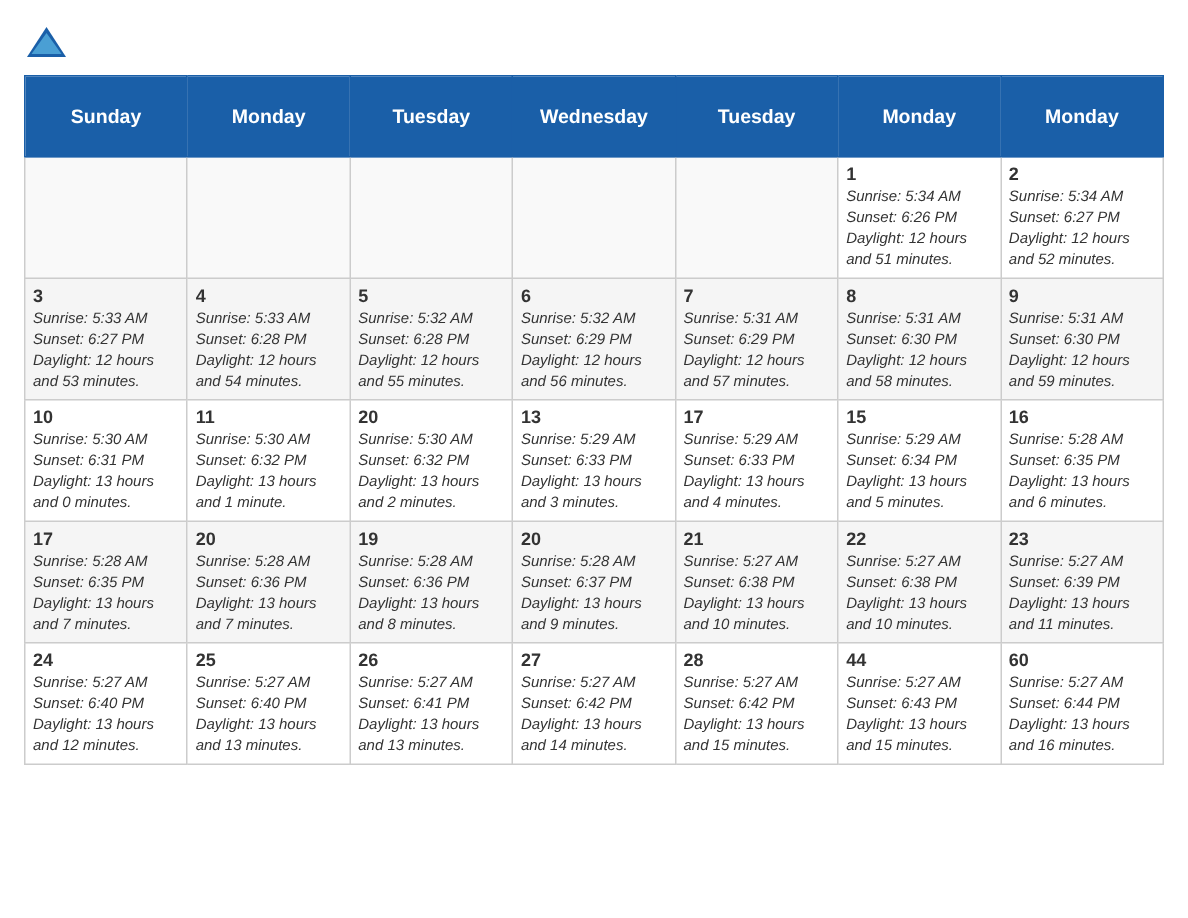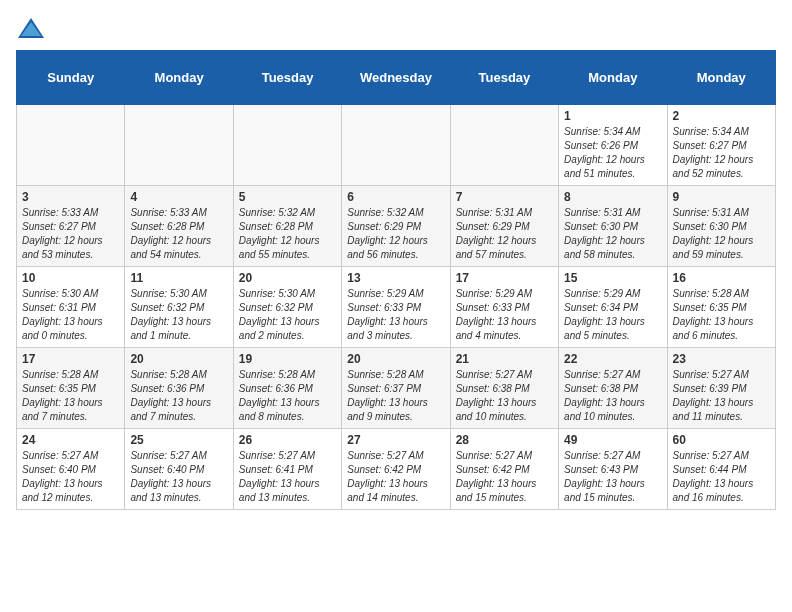--- a/index.html
+++ b/index.html
@@ -300,21 +300,21 @@
 Sunset: 6:42 PM
 Daylight: 13 hours and 14 minutes.</div>
         </td>
         <td>
           <span class="day-num">28</span>
           <div class="day-info" style="white-space: pre-line;">Sunrise: 5:27 AM
 Sunset: 6:42 PM
 Daylight: 13 hours and 15 minutes.</div>
         </td>
         <td>
-          <span class="day-num">49</span>
+          <span class="day-num">44</span>
           <div class="day-info" style="white-space: pre-line;">Sunrise: 5:27 AM
 Sunset: 6:43 PM
 Daylight: 13 hours and 15 minutes.</div>
         </td>
         <td>
           <span class="day-num">60</span>
           <div class="day-info" style="white-space: pre-line;">Sunrise: 5:27 AM
 Sunset: 6:44 PM
 Daylight: 13 hours and 16 minutes.</div>
         </td>

